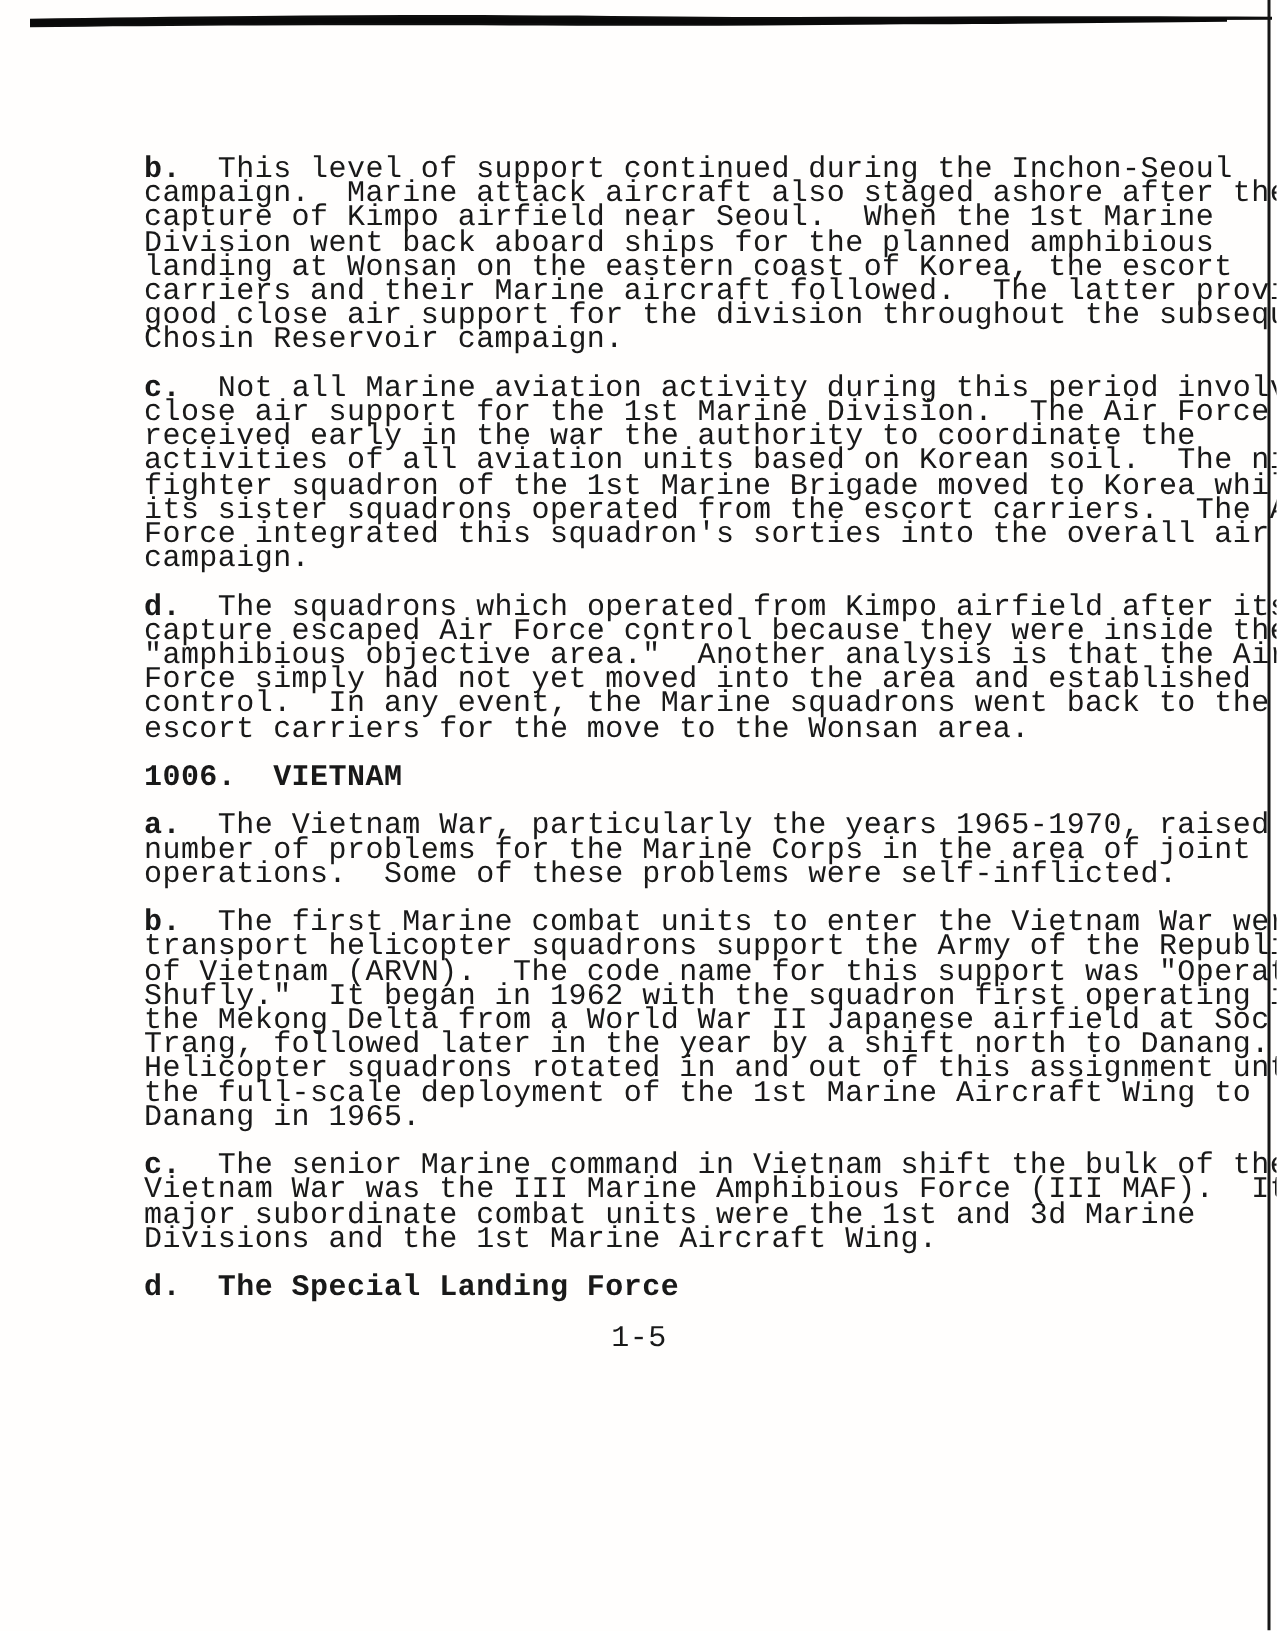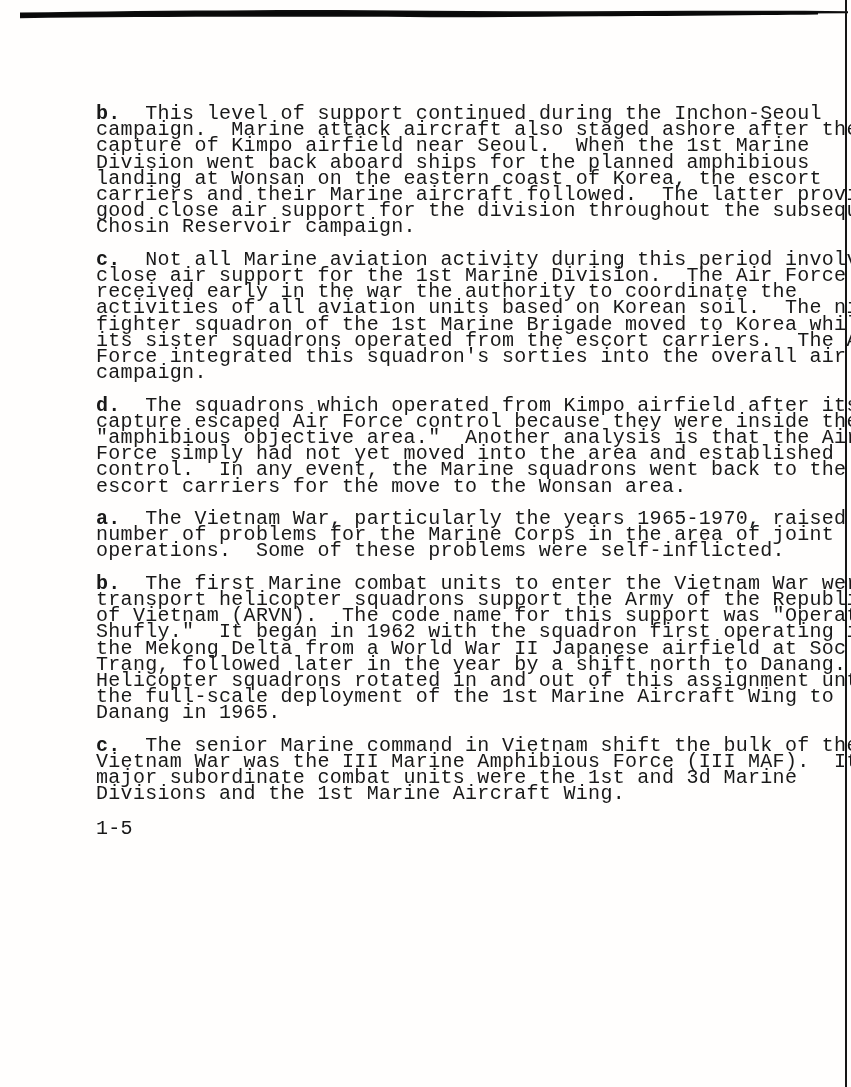--- a/index.html
+++ b/index.html
@@ -48,21 +48,21 @@
     white-space: pre;
   }
   .plabel {
     font-weight: bold;
   }
   .heading {
     font-weight: bold;
   }
   .page-number {
     margin-top: 18px;
-    text-align: left;
+    text-align: center;
     white-space: pre;
     width: 660px;
   }
 </style>
 </head>
 <body>
 
 <div class="page">
 
   <svg class="top-rule-svg" width="851" height="28" viewBox="0 0 851 28" aria-hidden="true">
@@ -88,32 +88,34 @@
 fighter squadron of the 1st Marine Brigade moved to Korea while
 its sister squadrons operated from the escort carriers.  The Air
 Force integrated this squadron's sorties into the overall air
 campaign.</span></div>
     <div class="para"><span class="plabel">d.</span><span>  The squadrons which operated from Kimpo airfield after its
 capture escaped Air Force control because they were inside the
 "amphibious objective area."  Another analysis is that the Air
 Force simply had not yet moved into the area and established
 control.  In any event, the Marine squadrons went back to the
 escort carriers for the move to the Wonsan area.</span></div>
+    <div class="para heading">1006.  VIETNAM</div>
     <div class="para"><span class="plabel">a.</span><span>  The Vietnam War, particularly the years 1965-1970, raised a
 number of problems for the Marine Corps in the area of joint
 operations.  Some of these problems were self-inflicted.</span></div>
     <div class="para"><span class="plabel">b.</span><span>  The first Marine combat units to enter the Vietnam War were
 transport helicopter squadrons support the Army of the Republic
 of Vietnam (ARVN).  The code name for this support was "Operation
 Shufly."  It began in 1962 with the squadron first operating in
 the Mekong Delta from a World War II Japanese airfield at Soc
 Trang, followed later in the year by a shift north to Danang.
 Helicopter squadrons rotated in and out of this assignment until
 the full-scale deployment of the 1st Marine Aircraft Wing to
 Danang in 1965.</span></div>
     <div class="para"><span class="plabel">c.</span><span>  The senior Marine command in Vietnam shift the bulk of the
 Vietnam War was the III Marine Amphibious Force (III MAF).  Its
 major subordinate combat units were the 1st and 3d Marine
 Divisions and the 1st Marine Aircraft Wing.</span></div>
+    <div class="para heading">d.  The Special Landing Force</div>
     <div class="page-number">1-5</div>
   </div>
 
 </div>
 
 </body></html>

